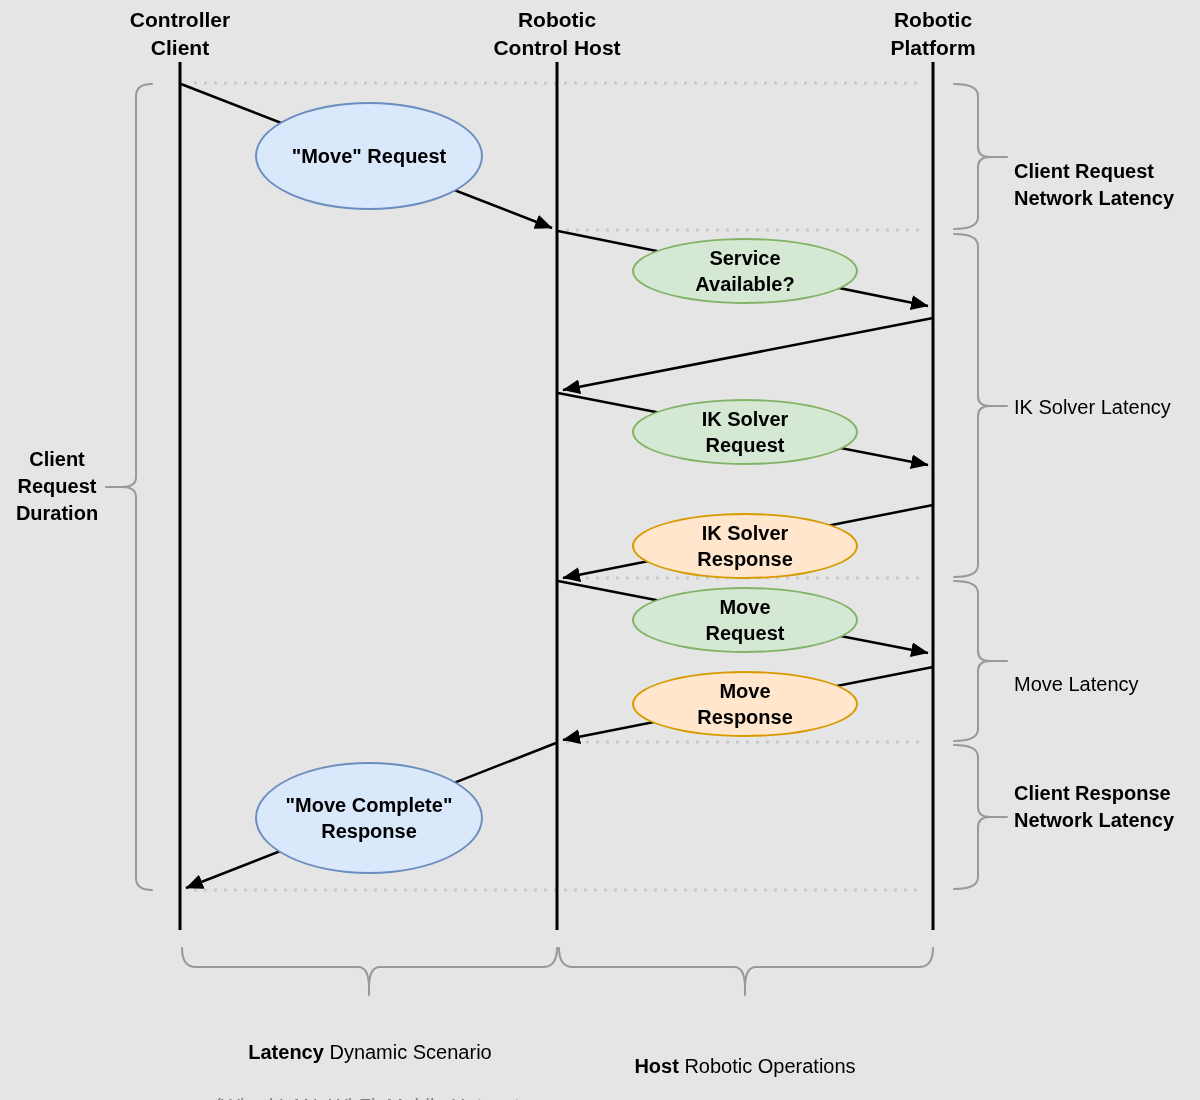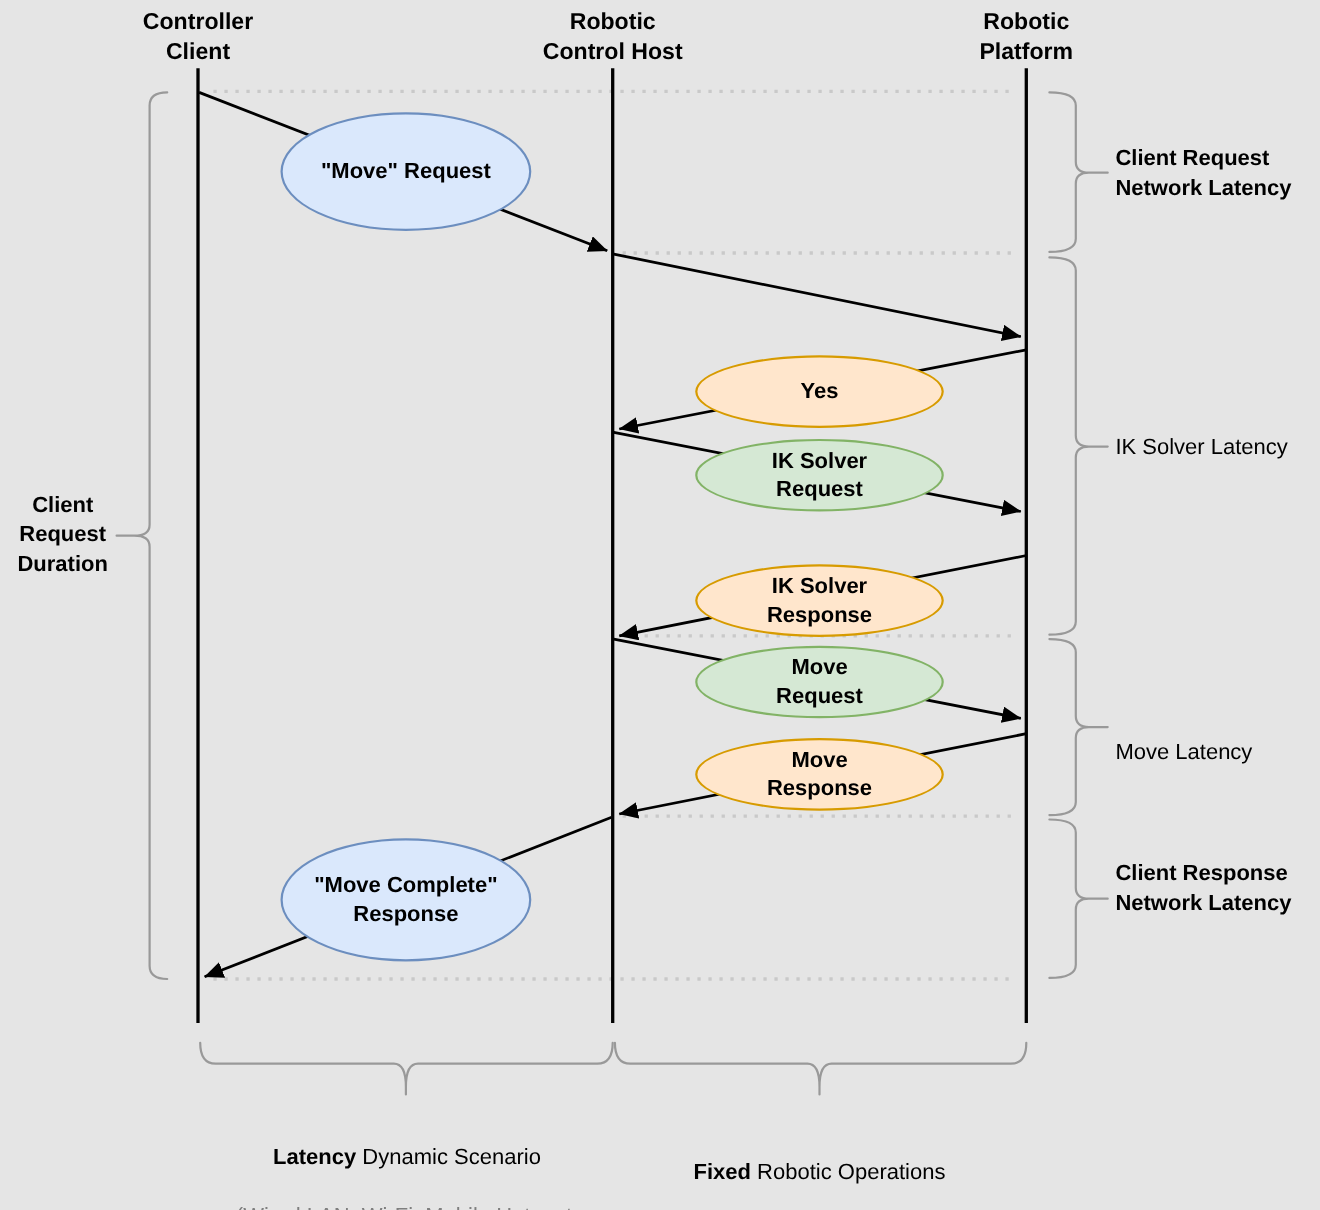--- a/index.html
+++ b/index.html
@@ -12,21 +12,21 @@
   .hdr{width:220px;text-align:center;font-weight:bold;font-size:21px;line-height:28px;top:6px;}
   .bubble{
     position:absolute;border-radius:50%;display:flex;align-items:center;justify-content:center;
     text-align:center;font-weight:bold;font-size:20px;line-height:26px;box-sizing:border-box;
   }
   .bubble span{white-space:pre-line;}
   .blue  {background:#dae8fc;border:2.5px solid #6c8ebf;}
   .green {background:#d5e8d4;border:2.5px solid #82b366;}
   .orange{background:#ffe6cc;border:2.5px solid #d79b00;}
   .side-label{left:1014px;font-size:20px;line-height:27px;}
-  .bold-label{font-weight:bold;}
+  .bold-label{font-weight:bold;margin-top:27px;}
   .duration{left:0;width:114px;top:446px;text-align:center;font-weight:bold;font-size:20px;line-height:27px;}
   .bottom-block{font-size:20px;line-height:27px;text-align:center;}
   .bottom-block .b{font-weight:bold;}
   .muted{color:#7f7f7f;}
 </style>
 </head>
 <body>
 
 <div class="canvas">
 
@@ -76,22 +76,23 @@
   <div class="txt hdr" style="left:70px;">Controller
 Client</div>
   <div class="txt hdr" style="left:447px;">Robotic
 Control Host</div>
   <div class="txt hdr" style="left:823px;">Robotic
 Platform</div>
 
   <div class="bubble blue" style="left:255px;top:102px;width:228px;height:108px;">
     <span>"Move" Request</span>
     </div>
-  <div class="bubble orange" style="left:632px;top:323px;width:226px;height:66px;">
-    <span>Yes</span>
+  <div class="bubble green" style="left:632px;top:238px;width:226px;height:66px;">
+    <span>Service
+Available?</span>
     </div>
   <div class="bubble green" style="left:632px;top:399px;width:226px;height:66px;">
     <span>IK Solver
 Request</span>
     </div>
   <div class="bubble orange" style="left:632px;top:513px;width:226px;height:66px;">
     <span>IK Solver
 Response</span>
     </div>
   <div class="bubble green" style="left:632px;top:587px;width:226px;height:66px;">
@@ -108,26 +109,26 @@
     </div>
 
   <div class="txt duration">Client
 Request
 Duration</div>
 
   <div class="txt side-label bold-label" style="top:131px;">Client Request
 Network Latency</div>
   <div class="txt side-label" style="top:394px;">IK Solver Latency</div>
   <div class="txt side-label" style="top:646px;margin-top:25px;">Move Latency</div>
-  <div class="txt side-label bold-label" style="top:781px;">Client Response
+  <div class="txt side-label bold-label" style="top:753px;">Client Response
 Network Latency</div>
 
   <div class="txt bottom-block" style="left:170px;top:1012px;width:400px;">
     <div><span class="b">Latency</span><span> Dynamic Scenario</span></div>
     <div class="muted">(Wired LAN, Wi-Fi, Mobile Hotspot,</div>
     
   </div>
   <div class="txt bottom-block" style="left:565px;top:1026px;width:360px;">
-    <div><span class="b">Fixed</span><span> Robotic Operations</span></div>
+    <div><span class="b">Host</span><span> Robotic Operations</span></div>
     
   </div>
 
 </div>
 
 </body></html>

